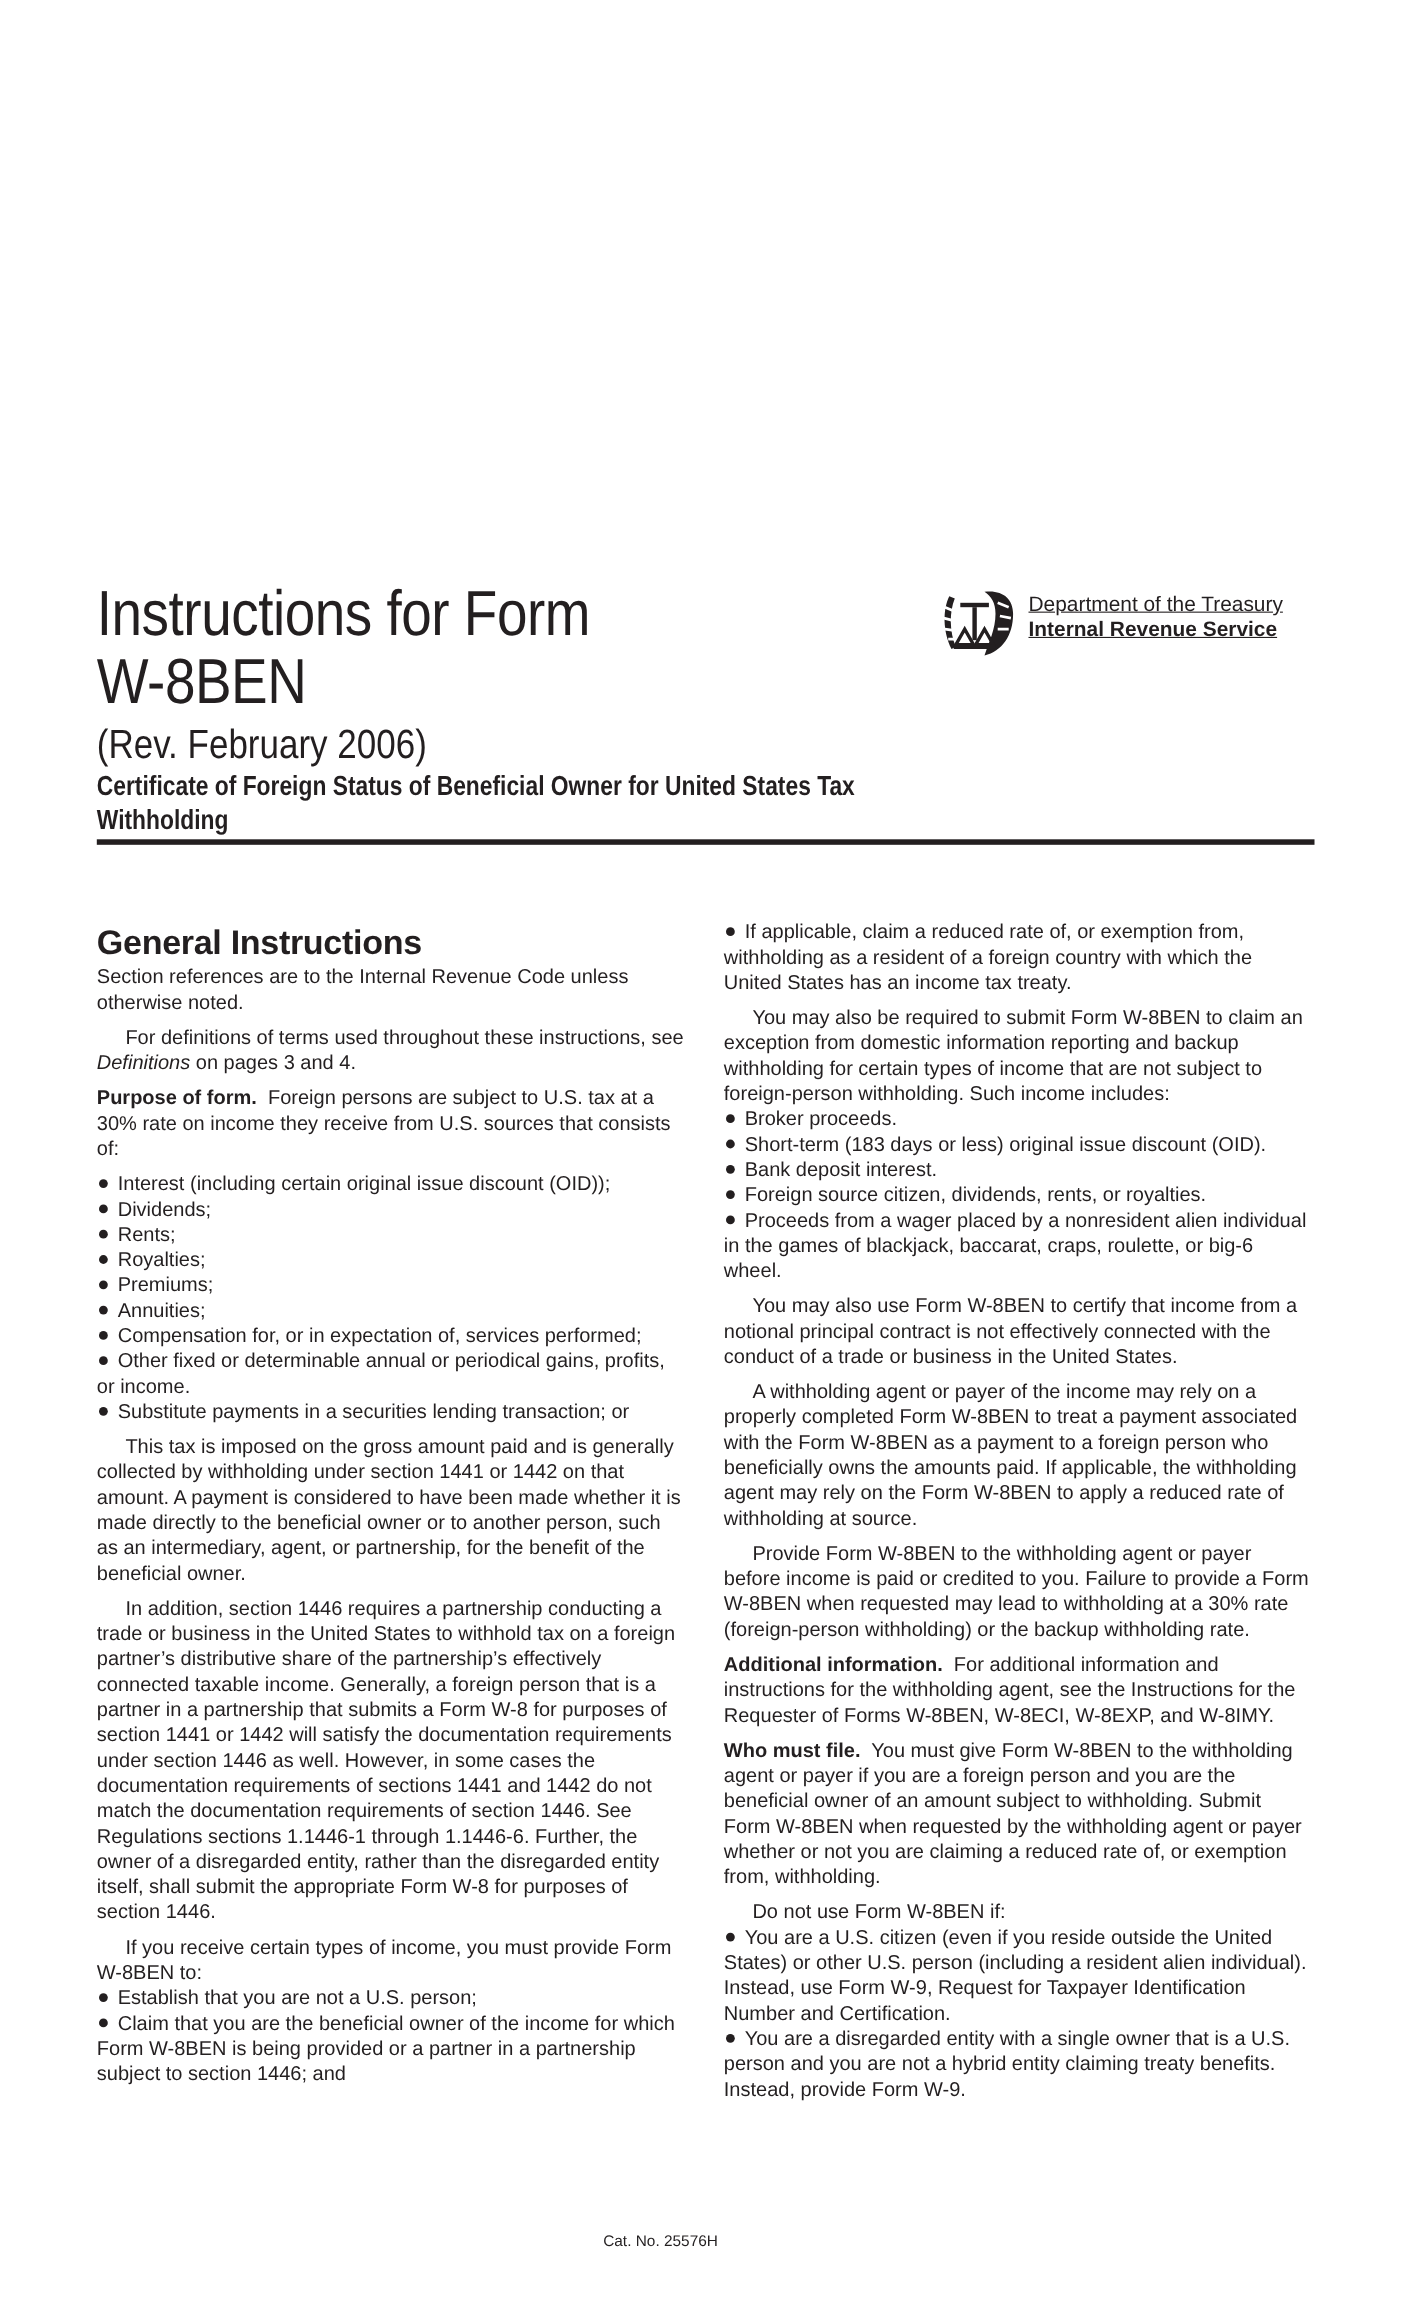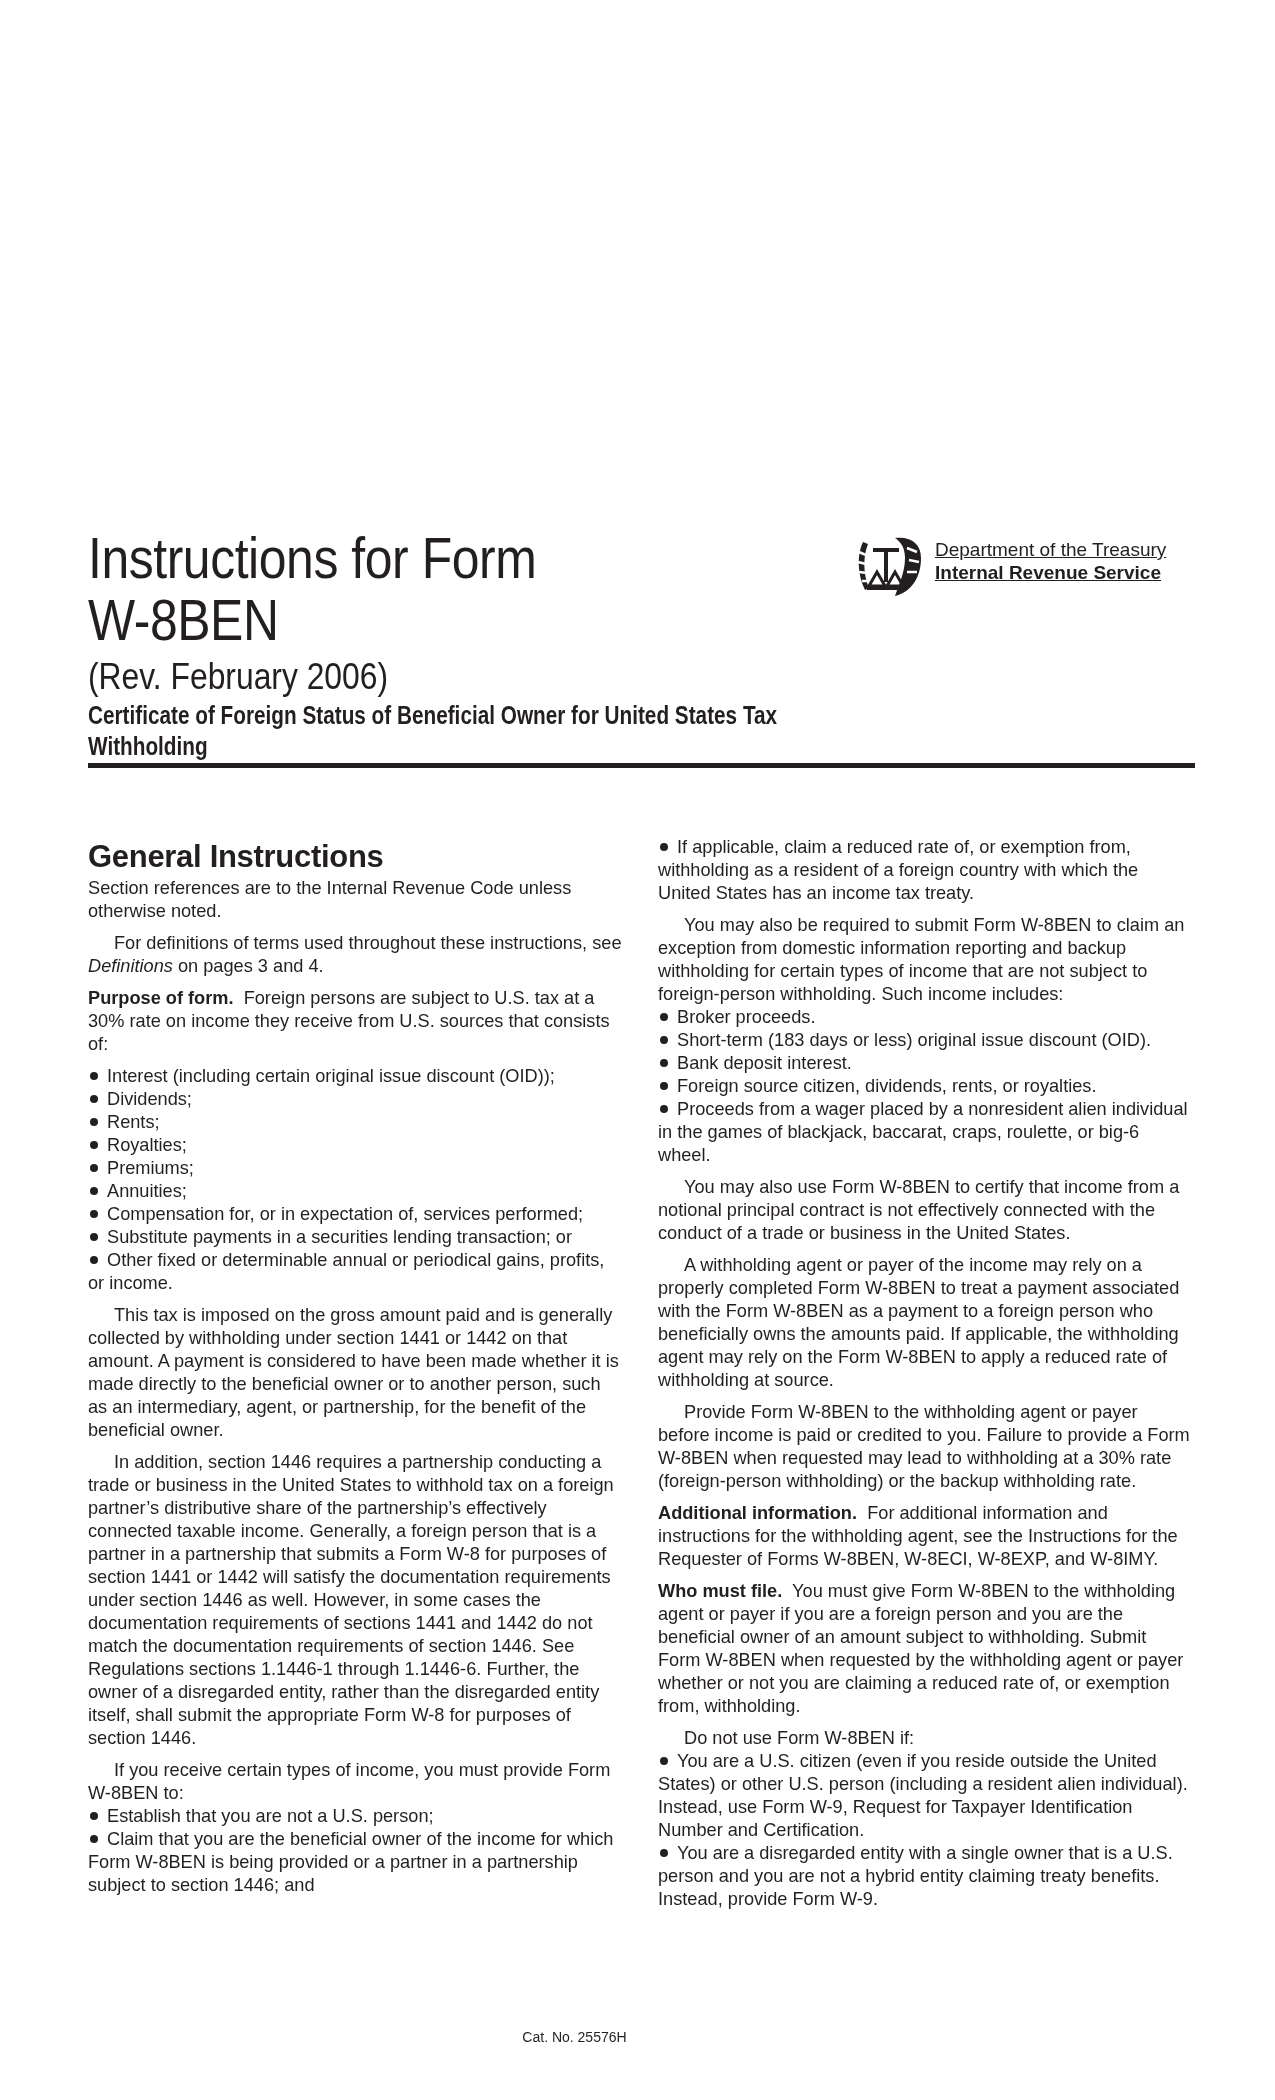--- a/index.html
+++ b/index.html
@@ -44,21 +44,21 @@
     background: #231f20; margin: 0 9px 3px 2px; vertical-align: middle;
   }
   .col h2 {
     margin: 0 0 2px 0; font-size: 31px; line-height: 36px; font-weight: 700;
     letter-spacing: -0.3px;
   }
   .runin { font-weight: 700; }
   .left-col { left: 88px; top: 794px; }
   .right-col { left: 658px; top: 791px; }
 
-  .footer { left: 0; width: 1149px; top: 2029px; text-align: center; font-size: 14px; }
+  .footer { left: 0; width: 1149px; top: 2029px; text-align: center; font-size: 14px; padding-left: 26px; }
 </style>
 </head>
 <body>
 
 <div class="abs title">
   <div>Instructions for Form</div>
   <div>W-8BEN</div>
 </div>
 <div class="abs rev">(Rev. February 2006)</div>
 <div class="abs subtitle">
@@ -96,22 +96,22 @@
   <p class="indent"><span>For definitions of terms used throughout these instructions, see </span><em>Definitions</em><span> on pages 3 and 4.</span></p>
   <p><span class="runin">Purpose of form.</span>&nbsp; <span>Foreign persons are subject to U.S. tax at a 30% rate on income they receive from U.S. sources that consists of:</span></p>
   <ul>
     <li><span class="dot"></span><span>Interest (including certain original issue discount (OID));</span></li>
     <li><span class="dot"></span><span>Dividends;</span></li>
     <li><span class="dot"></span><span>Rents;</span></li>
     <li><span class="dot"></span><span>Royalties;</span></li>
     <li><span class="dot"></span><span>Premiums;</span></li>
     <li><span class="dot"></span><span>Annuities;</span></li>
     <li><span class="dot"></span><span>Compensation for, or in expectation of, services performed;</span></li>
+    <li><span class="dot"></span><span>Other fixed or determinable annual or periodical gains, profits, or income.</span></li>
     <li><span class="dot"></span><span>Substitute payments in a securities lending transaction; or</span></li>
-    <li><span class="dot"></span><span>Other fixed or determinable annual or periodical gains, profits, or income.</span></li>
   </ul>
   <p class="indent">This tax is imposed on the gross amount paid and is generally collected by withholding under section 1441 or 1442 on that amount. A payment is considered to have been made whether it is made directly to the beneficial owner or to another person, such as an intermediary, agent, or partnership, for the benefit of the beneficial owner.</p>
   <p class="indent">In addition, section 1446 requires a partnership conducting a trade or business in the United States to withhold tax on a foreign partner’s distributive share of the partnership’s effectively connected taxable income. Generally, a foreign person that is a partner in a partnership that submits a Form W-8 for purposes of section 1441 or 1442 will satisfy the documentation requirements under section 1446 as well. However, in some cases the documentation requirements of sections 1441 and 1442 do not match the documentation requirements of section 1446. See Regulations sections 1.1446-1 through 1.1446-6. Further, the owner of a disregarded entity, rather than the disregarded entity itself, shall submit the appropriate Form W-8 for purposes of section 1446.</p>
   <p class="indent" style="margin-bottom:0">If you receive certain types of income, you must provide Form W-8BEN to:</p>
   <ul>
     <li><span class="dot"></span><span>Establish that you are not a U.S. person;</span></li>
     <li><span class="dot"></span><span>Claim that you are the beneficial owner of the income for which Form W-8BEN is being provided or a partner in a partnership subject to section 1446; and</span></li>
   </ul>
 </div>
 

